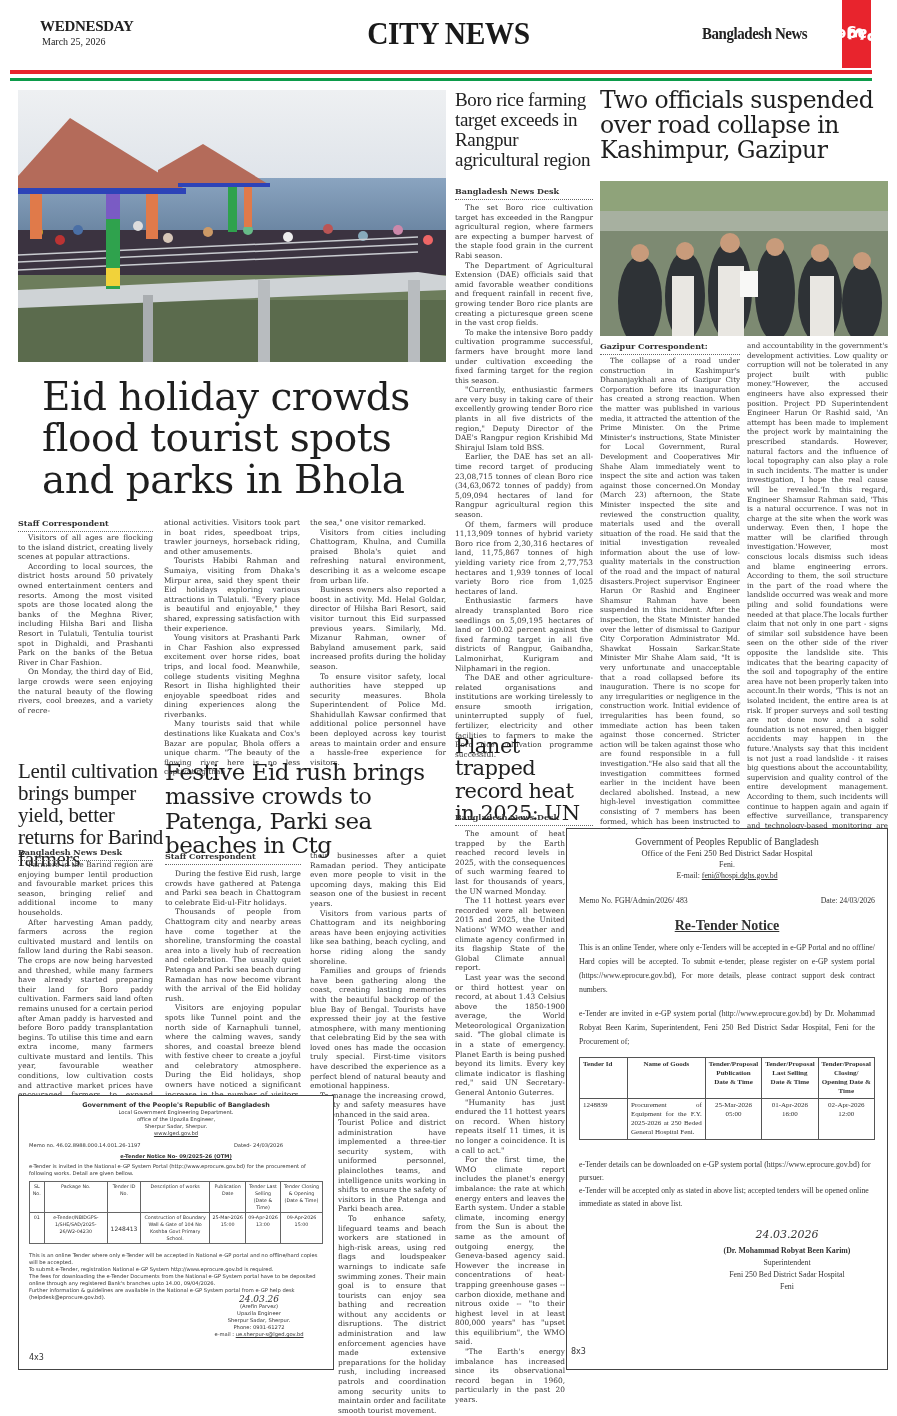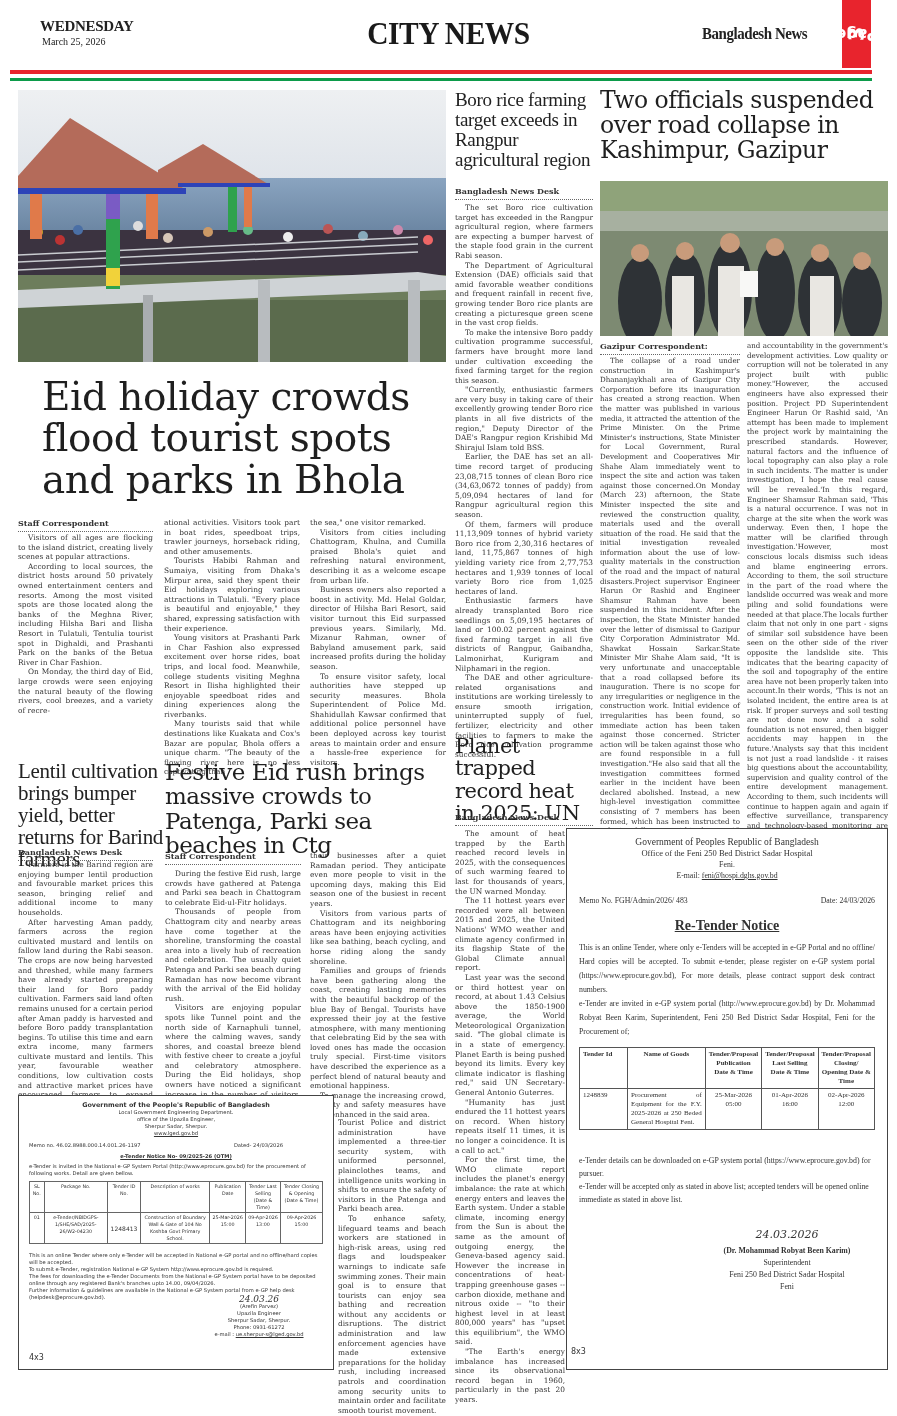--- a/index.html
+++ b/index.html
@@ -275,40 +275,40 @@
   <div class="c" style="font-size:9.5px;">Government of Peoples Republic of Bangladesh</div>
   <div class="c" style="font-size:8.5px;">Office of the Feni 250 Bed District Sadar Hospital</div>
   <div class="c">Feni.</div>
   <div class="c"><span>E-mail:</span> <span class="u">feni@hospi.dghs.gov.bd</span></div>
   <div style="display:flex; justify-content:space-between; margin-top:14px;">
     <span>Memo No. FGH/Admin/2026/ 483</span>
     <span>Date: 24/03/2026</span>
   </div>
   <div class="c u" style="font-weight:bold; font-size:14px; margin:14px 0 10px;">Re-Tender Notice</div>
   <div style="text-align:justify; line-height:14px;">This is an online Tender, where only e-Tenders will be accepted in e-GP Portal and no offline/ Hard copies will be accepted. To submit e-tender, please register on e-GP system portal (https://www.eprocure.gov.bd), For more details, please contract support desk contract numbers.</div>
-  <div style="text-align:justify; line-height:14px;">e-Tender are invited in e-GP system portal (http://www.eprocure.gov.bd) by Dr. Mohammad Robyat Been Karim, Superintendent, Feni 250 Bed District Sadar Hospital, Feni for the Procurement of;</div>
+  <div style="margin-top:10px; text-align:justify; line-height:14px;">e-Tender are invited in e-GP system portal (http://www.eprocure.gov.bd) by Dr. Mohammad Robyat Been Karim, Superintendent, Feni 250 Bed District Sadar Hospital, Feni for the Procurement of;</div>
   <table style="margin-top:8px;padding-left:38px;">
     <tbody>
         <tr>
       <th style="width:48px; text-align:left;">Tender Id</th>
       <th>Name of Goods</th>
       <th style="width:48px;">Tender/Proposal Publication Date &amp; Time</th>
       <th style="width:48px;">Tender/Proposal Last Selling Date &amp; Time</th>
       <th style="width:48px;">Tender/Proposal Closing/ Opening Date &amp; Time</th>
     </tr>
     <tr>
       <td style="text-align:left;">1248839</td>
       <td style="text-align:justify;">Procurement of Equipment for the F.Y. 2025-2026 at 250 Beded General Hospital Feni.</td>
       <td>25-Mar-2026 05:00</td>
       <td>01-Apr-2026 16:00</td>
       <td>02-Apr-2026 12:00</td>
     </tr>
   </tbody>
     </table>
-  <div style="margin-top:24px; line-height:13px;">
+  <div style="margin-top:18px; line-height:13px;">
     <div>e-Tender details can be downloaded on e-GP system portal (https://www.eprocure.gov.bd) for pursuer.</div>
     <div>e-Tender will be accepted only as stated in above list; accepted tenders will be opened online immediate as stated in above list.</div>
   </div>
   <div style="position:absolute; left:130px; top:400px; width:180px; text-align:center; line-height:12px;">
     <div style="font-family:'DejaVu Serif',serif; font-style:italic; font-size:11px; margin-bottom:4px;">24.03.2026</div>
     <div style="font-weight:bold;">(Dr. Mohammad Robyat Been Karim)</div>
     <div>Superintendent</div>
     <div>Feni 250 Bed District Sadar Hospital</div>
     <div>Feni</div>
   </div>

